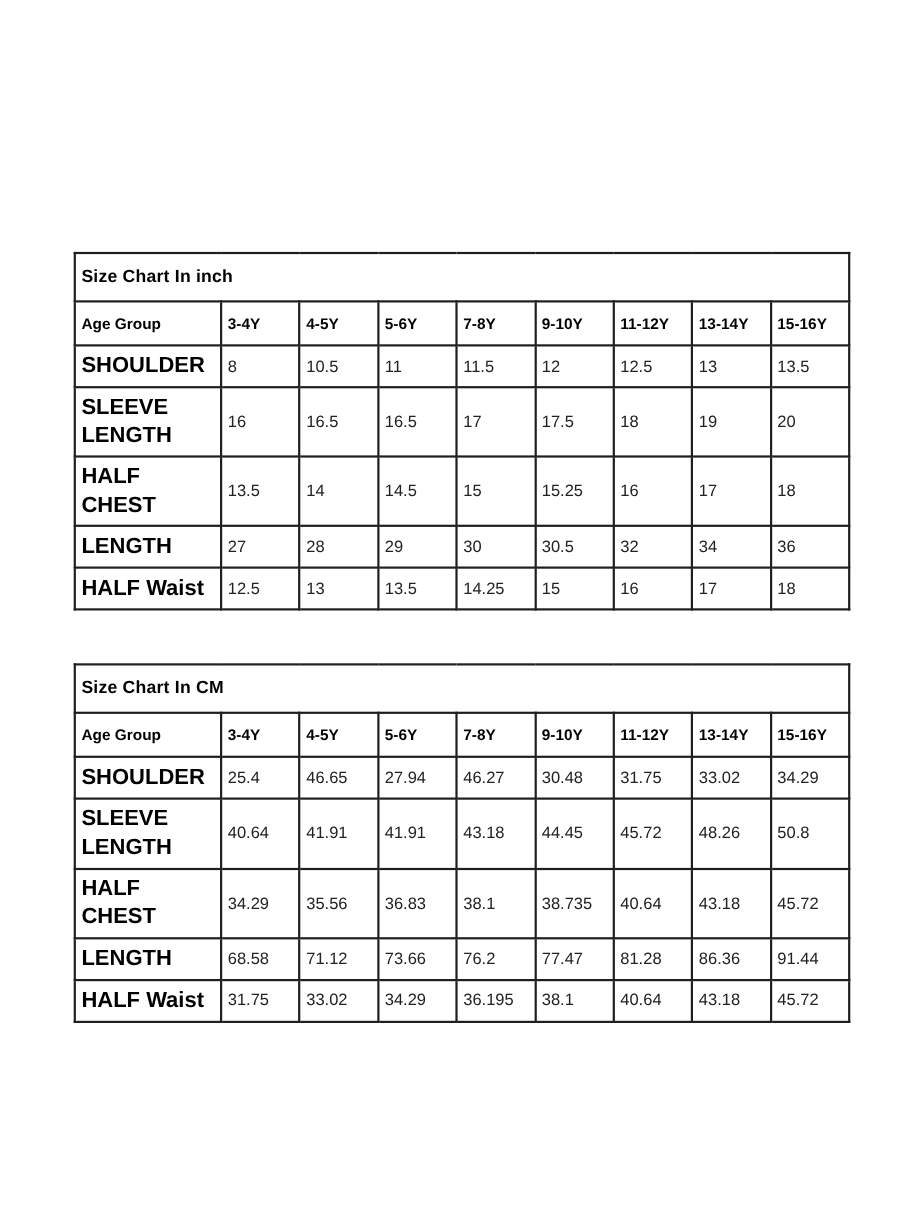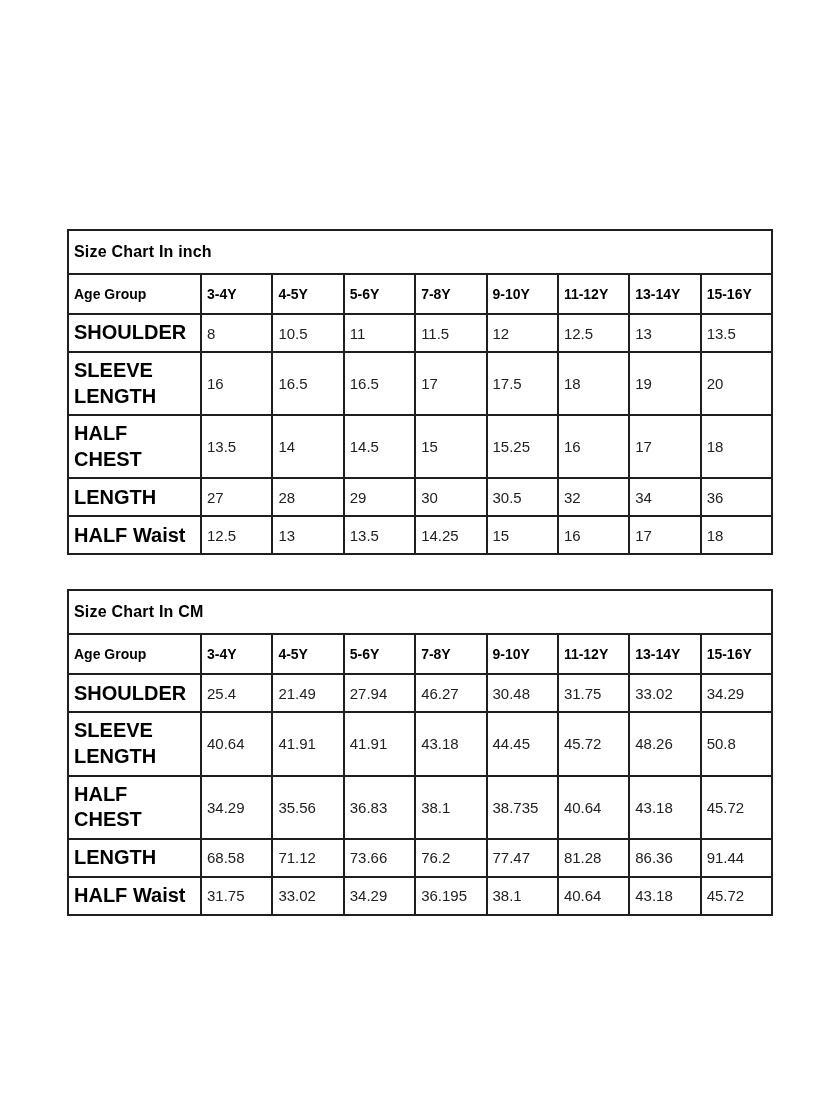--- a/index.html
+++ b/index.html
@@ -24,21 +24,21 @@
     left: 67px;
     width: 704px;
   }
   table.size-chart {
     width: 704px;
     border-collapse: collapse;
     table-layout: fixed;
     background: #ffffff;
   }
   table.size-chart + table.size-chart {
-    margin-top: 34px;
+    margin-top: 48px;
   }
   table.size-chart th,
   table.size-chart td {
     border: 2px solid #1f1f1f;
     text-align: left;
     vertical-align: middle;
     padding: 5px 5px;
     overflow: hidden;
   }
   th.title-cell {
@@ -183,21 +183,21 @@
             <th>5-6Y</th>
             <th>7-8Y</th>
             <th>9-10Y</th>
             <th>11-12Y</th>
             <th>13-14Y</th>
             <th>15-16Y</th>
           </tr>
           <tr class="data-row">
             <th class="row-label">SHOULDER</th>
             <td class="value-cell">25.4</td>
-            <td class="value-cell">21.49</td>
+            <td class="value-cell">46.65</td>
             <td class="value-cell">27.94</td>
             <td class="value-cell">46.27</td>
             <td class="value-cell">30.48</td>
             <td class="value-cell">31.75</td>
             <td class="value-cell">33.02</td>
             <td class="value-cell">34.29</td>
           </tr>
           <tr class="data-row">
             <th class="row-label">SLEEVE LENGTH</th>
             <td class="value-cell">40.64</td>

